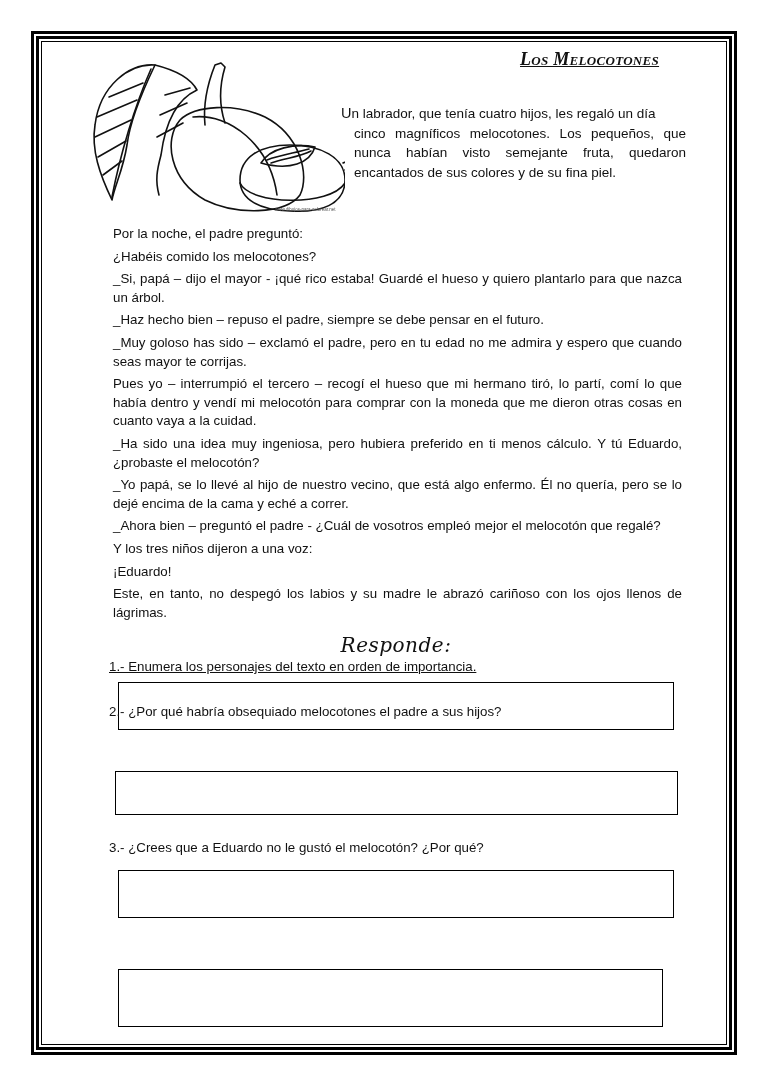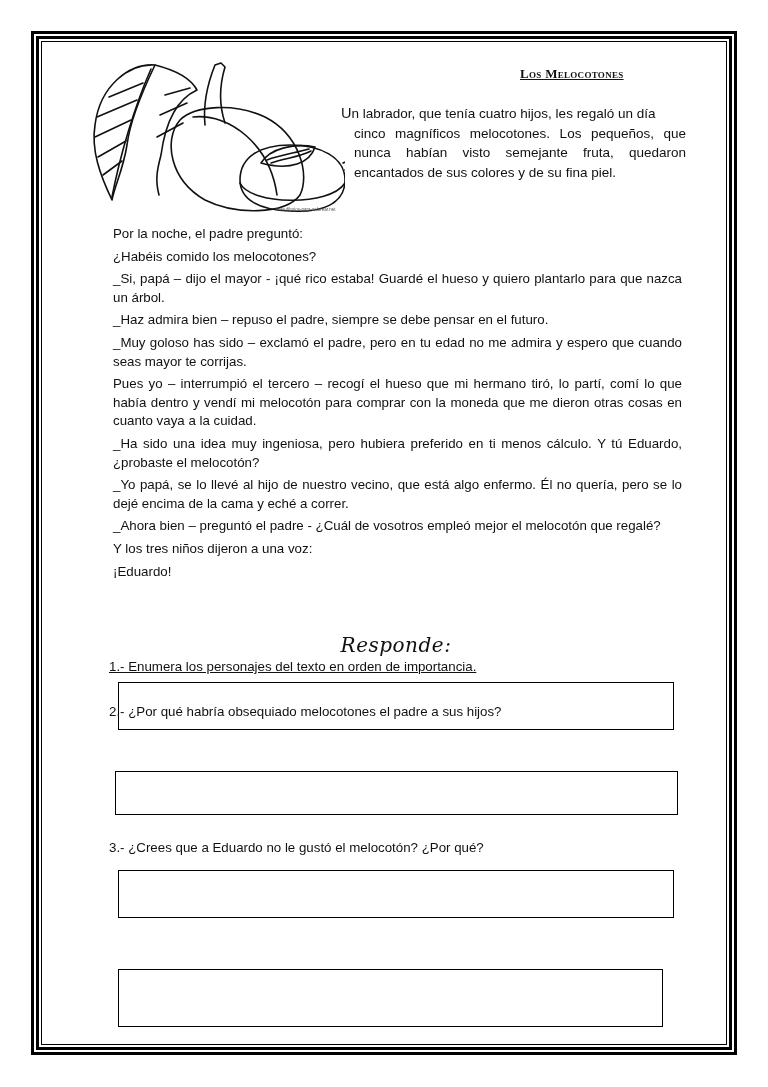--- a/index.html
+++ b/index.html
@@ -5,23 +5,23 @@
   html, body { margin:0; padding:0; background:#ffffff; }
   body { width:768px; height:1087px; position:relative; overflow:hidden;
          font-family:"Liberation Sans", sans-serif; color:#111; }
   .frame-outer { position:absolute; left:31px; top:31px; width:706px; height:1024px;
                  border:3px solid #000; box-sizing:border-box; }
   .frame-mid { position:absolute; left:36px; top:36px; width:696px; height:1014px;
                border:3px solid #000; box-sizing:border-box; }
   .frame-inner { position:absolute; left:41px; top:41px; width:686px; height:1004px;
                  border:1px solid #000; box-sizing:border-box; }
   .illustration { position:absolute; left:85px; top:45px; width:260px; height:170px; }
-  .title { position:absolute; left:520px; top:66px; font-family:"Liberation Serif", serif;
-           font-weight:bold; font-size:13px; letter-spacing:0.3px; text-decoration:underline;
-           font-variant:small-caps; }
+  .title { position:absolute; left:520px; top:49px; font-family:"Liberation Serif", serif;
+           font-weight:bold; font-size:18px; letter-spacing:0.3px; text-decoration:underline;
+           font-variant:small-caps;font-style:italic; }
   .intro { position:absolute; left:341px; top:104px; width:345px; font-size:13.5px; line-height:19.5px;
            text-align:justify; }
   .intro .cap { font-size:14.5px; }
   .intro .rest { display:block; padding-left:13px; }
   .story { position:absolute; left:109px; top:221px; width:577px; font-size:13.3px; line-height:18.6px;
            text-align:justify; }
   .story p { margin:4px; }
   .responde { position:absolute; left:12px; width:768px; top:633px; text-align:center;
               font-family:"DejaVu Serif", serif; font-style:italic; font-size:20px; letter-spacing:0.5px; }
   .question { position:absolute; left:109px; font-size:13.3px; }
@@ -66,28 +66,29 @@
 
 <div class="intro">
   <span class="cap">U</span><span>n labrador, que tenía cuatro hijos, les regaló  un día</span>
   <span class="rest">cinco magníficos  melocotones.  Los pequeños, que nunca habían visto semejante fruta, quedaron encantados de sus  colores y de su fina piel.</span>
 </div>
 
 <div class="story">
   <p>Por la noche, el padre preguntó:</p>
   <p>¿Habéis comido los melocotones?</p>
   <p>_Si, papá – dijo el mayor - ¡qué rico estaba! Guardé el hueso y quiero plantarlo para que nazca un árbol.</p>
-  <p>_Haz admira bien – repuso el padre, siempre se debe pensar en el futuro.</p>
+  <p>_Haz hecho bien – repuso el padre, siempre se debe pensar en el futuro.</p>
   <p>_Muy goloso has sido – exclamó el padre, pero en tu edad no me admira y espero que cuando seas mayor te corrijas.</p>
   <p>Pues yo – interrumpió el tercero – recogí el hueso que mi hermano tiró, lo partí, comí lo que había dentro y vendí mi melocotón para comprar con la moneda que me dieron otras cosas en cuanto vaya a la cuidad.</p>
   <p>_Ha sido una idea muy ingeniosa, pero hubiera preferido en ti menos cálculo. Y tú Eduardo, ¿probaste el melocotón?</p>
   <p>_Yo papá, se lo llevé al hijo de nuestro vecino, que está algo enfermo. Él no quería, pero se lo dejé encima de la cama y eché a correr.</p>
   <p>_Ahora bien – preguntó el padre - ¿Cuál de vosotros empleó mejor el melocotón que regalé?</p>
   <p>Y los tres niños dijeron a una voz:</p>
   <p>¡Eduardo!</p>
+  <p>Este, en tanto, no despegó los labios y su madre le abrazó cariñoso con los ojos llenos de lágrimas.</p>
 </div>
 
 <div class="responde">Responde:</div>
 
 <div class="question" style="top:659px;text-decoration:underline;">1.- Enumera  los personajes  del texto en orden de importancia.</div>
 <div class="answer-box" style="left:118px; top:682px; width:556px; height:48px;">
   <textarea style=""></textarea>
 </div>
 
 <div class="question" style="top:704px;">2.- ¿Por qué habría obsequiado melocotones el padre a sus hijos?</div>

